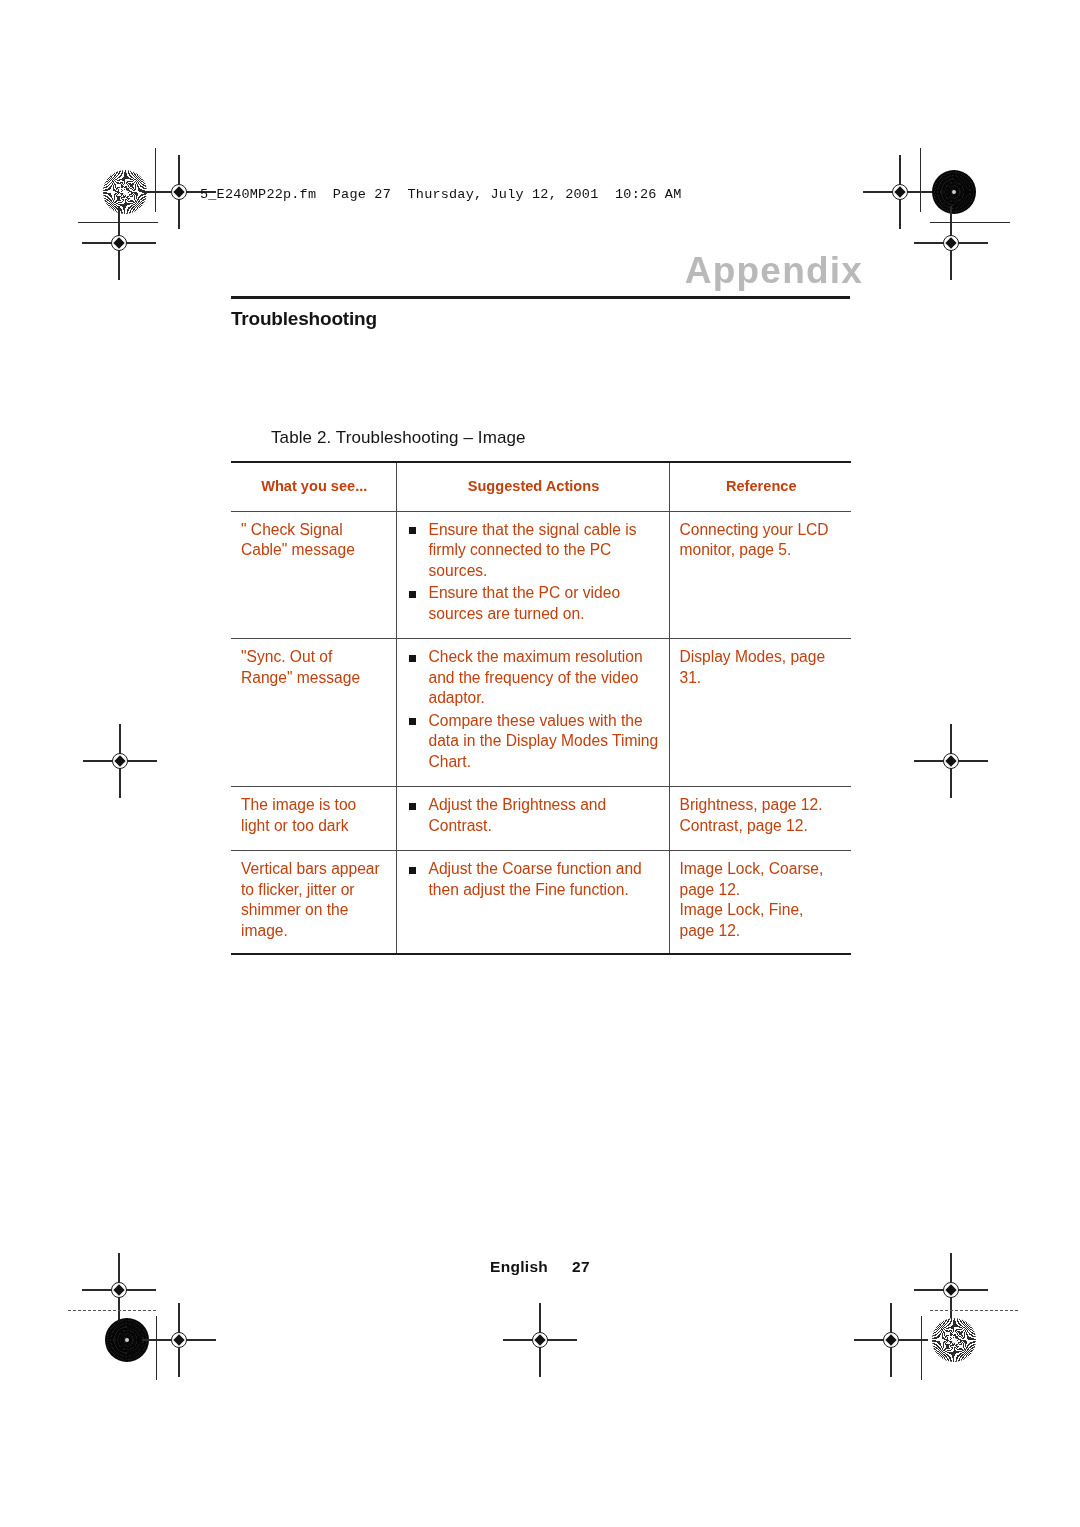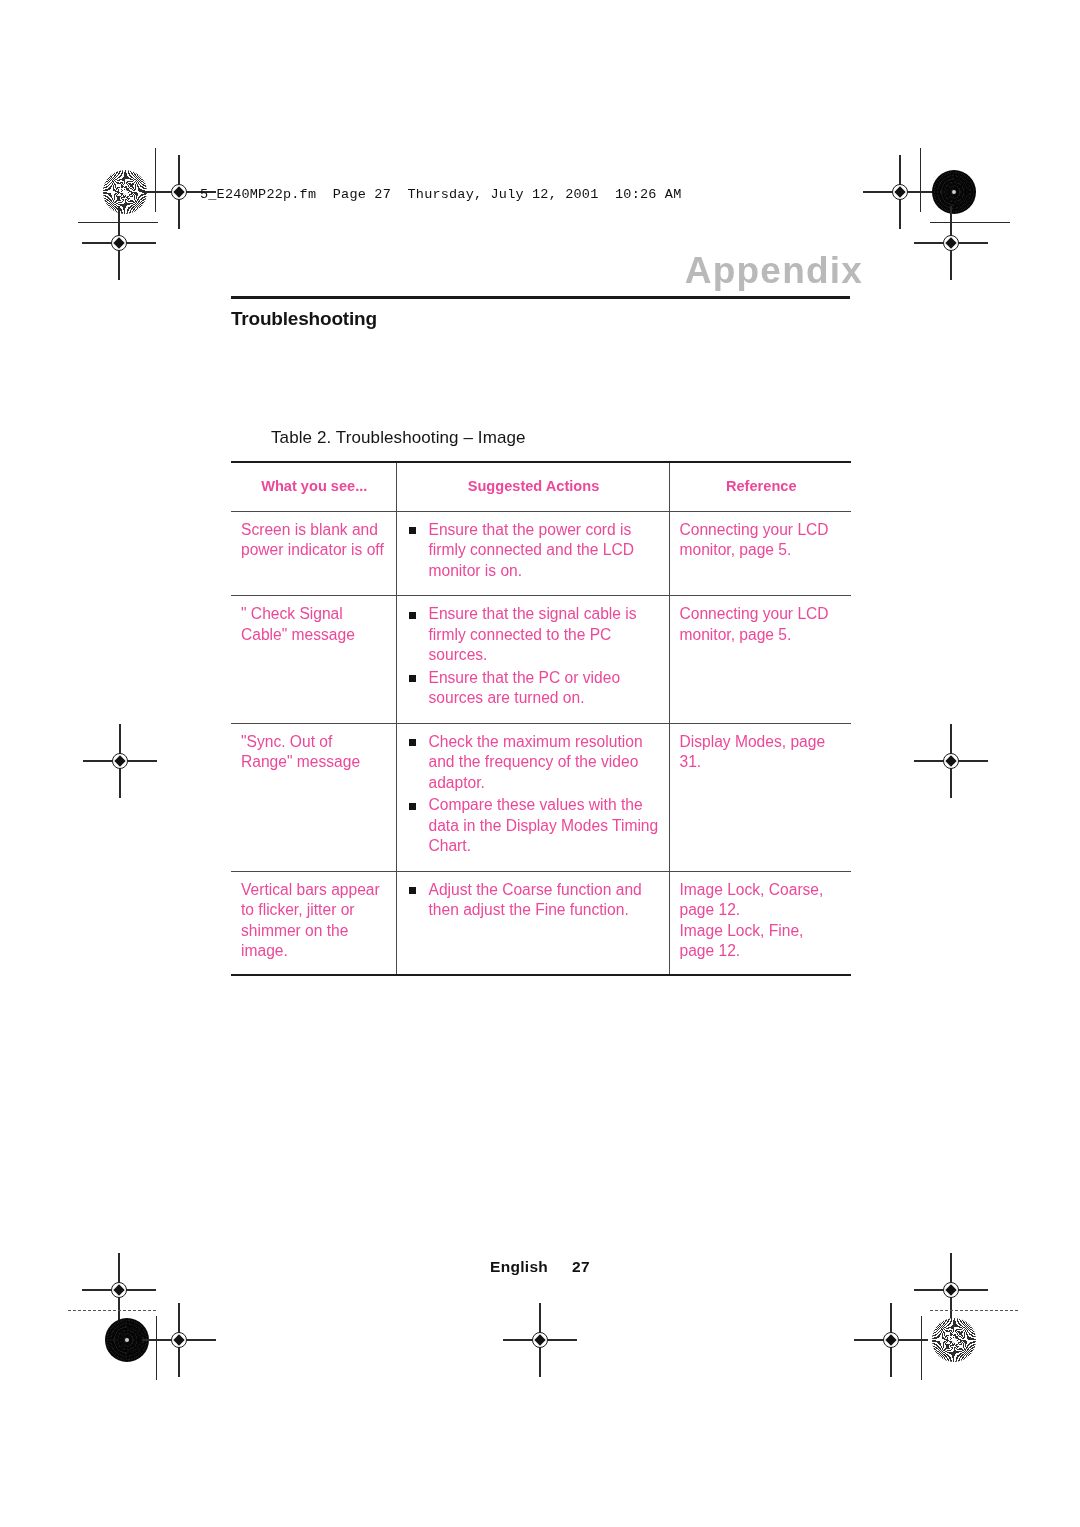--- a/index.html
+++ b/index.html
@@ -121,21 +121,21 @@
   }
   .tbl col.c1 { width: 165px; }
   .tbl col.c2 { width: 273px; }
   .tbl col.c3 { width: 182px; }
 
   .tbl th, .tbl td {
     vertical-align: top;
     padding: 8px 8px 12px 10px;
     font-size: 15.6px;
     line-height: 20.5px;
-    color: #ec4899;
+    color: #c2410c;
   }
   .tbl thead th {
     text-align: center;
     font-weight: bold;
     font-size: 14.6px;
     padding-top: 13px; padding-bottom: 14px;
     border-top: 2.2px solid #1b1b1b;
     border-bottom: 1.5px solid #4a4a4a;
   }
   .tbl tbody td {
@@ -274,31 +274,20 @@
     </colgroup>
     <thead>
       <tr>
         <th>What you see...</th>
         <th class="sep-l">Suggested Actions</th>
         <th class="sep-l">Reference</th>
       </tr>
     </thead>
     <tbody id="tbl-body">
         <tr>
-          <td>Screen is blank and power indicator is off</td>
-          <td class="sep-l">
-            <ul class="bullets">
-              <li>Ensure that the power cord is firmly connected and the LCD monitor is on.</li>
-            </ul>
-          </td>
-          <td class="sep-l">
-            <span class="ref-line">Connecting your LCD monitor, page 5.</span>
-          </td>
-        </tr>
-        <tr>
           <td>" Check Signal Cable" message</td>
           <td class="sep-l">
             <ul class="bullets">
               <li>Ensure that the signal cable is firmly connected to the PC sources.</li>
               <li>Ensure that the PC or video sources are turned on.</li>
             </ul>
           </td>
           <td class="sep-l">
             <span class="ref-line">Connecting your LCD monitor, page 5.</span>
           </td>
@@ -309,20 +298,32 @@
             <ul class="bullets">
               <li>Check the maximum resolution and the frequency of the video adaptor.</li>
               <li>Compare these values with the data in the Display Modes Timing Chart.</li>
             </ul>
           </td>
           <td class="sep-l">
             <span class="ref-line">Display Modes, page 31.</span>
           </td>
         </tr>
         <tr>
+          <td>The image is too light or too dark</td>
+          <td class="sep-l">
+            <ul class="bullets">
+              <li>Adjust the Brightness and Contrast.</li>
+            </ul>
+          </td>
+          <td class="sep-l">
+            <span class="ref-line">Brightness, page 12.</span>
+            <span class="ref-line">Contrast, page 12.</span>
+          </td>
+        </tr>
+        <tr>
           <td>Vertical bars appear to flicker, jitter or shimmer on the image.</td>
           <td class="sep-l">
             <ul class="bullets">
               <li>Adjust the Coarse function and then adjust the Fine function.</li>
             </ul>
           </td>
           <td class="sep-l">
             <span class="ref-line">Image Lock, Coarse,</span>
             <span class="ref-line">page 12.</span>
             <span class="ref-line">Image Lock, Fine,</span>

